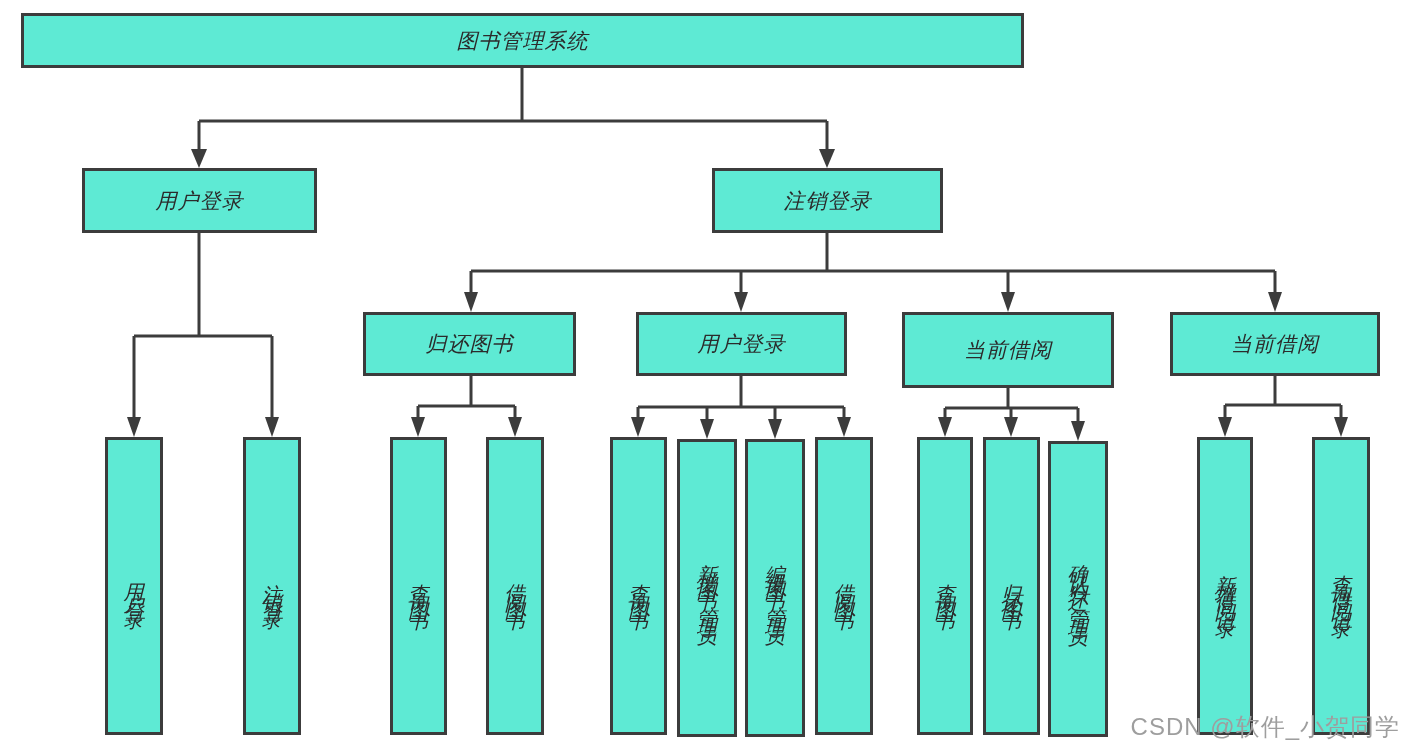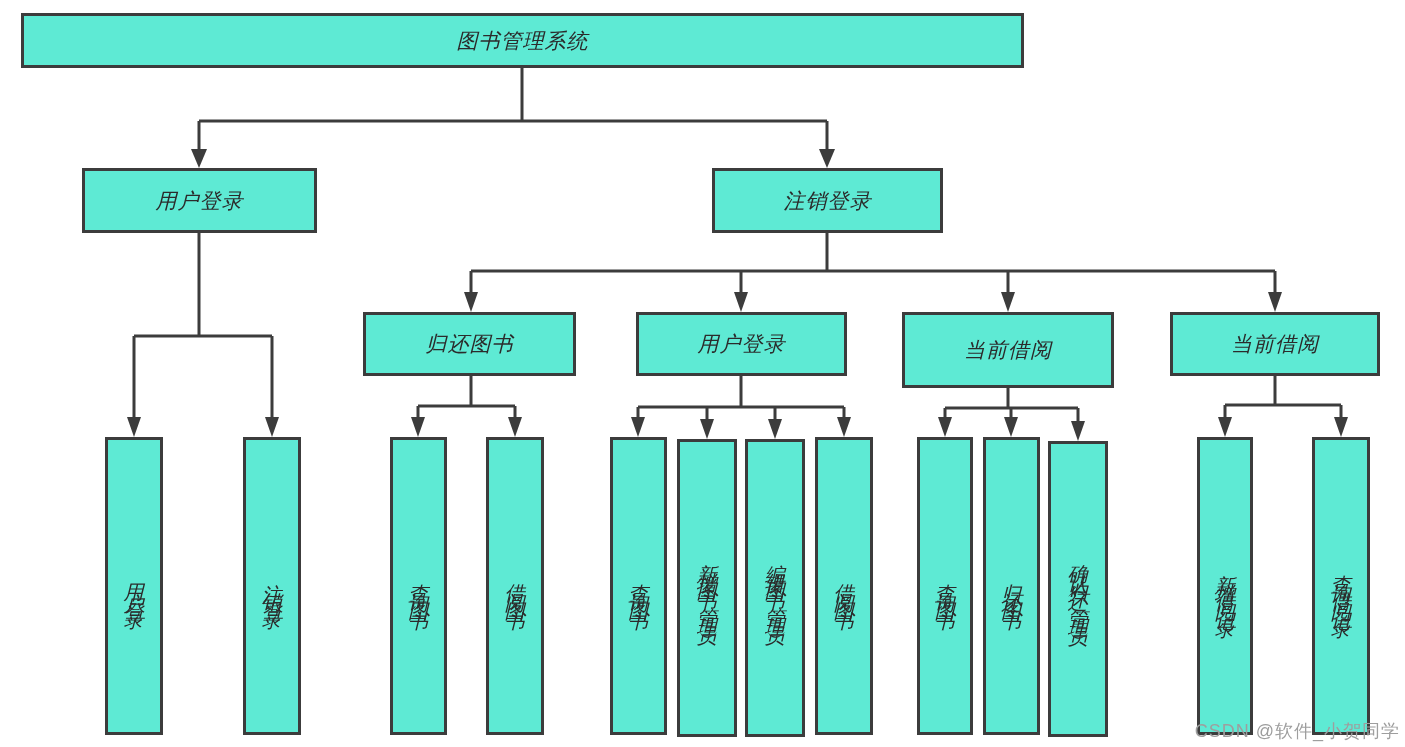--- a/index.html
+++ b/index.html
@@ -38,21 +38,21 @@
     writing-mode:vertical-rl;
     text-orientation:mixed;
     font-size:20px;
     letter-spacing:9px;
     line-height:1;
   }
   .watermark{
     position:absolute;
     right:5px;
     bottom:4px;
-    font-size:18px;
+    font-size:24px;
     letter-spacing:1px;
     color:#9e9e9e;
     white-space:nowrap;
   }
 </style>
 </head>
 <body>
 
 <div class="canvas">
 

